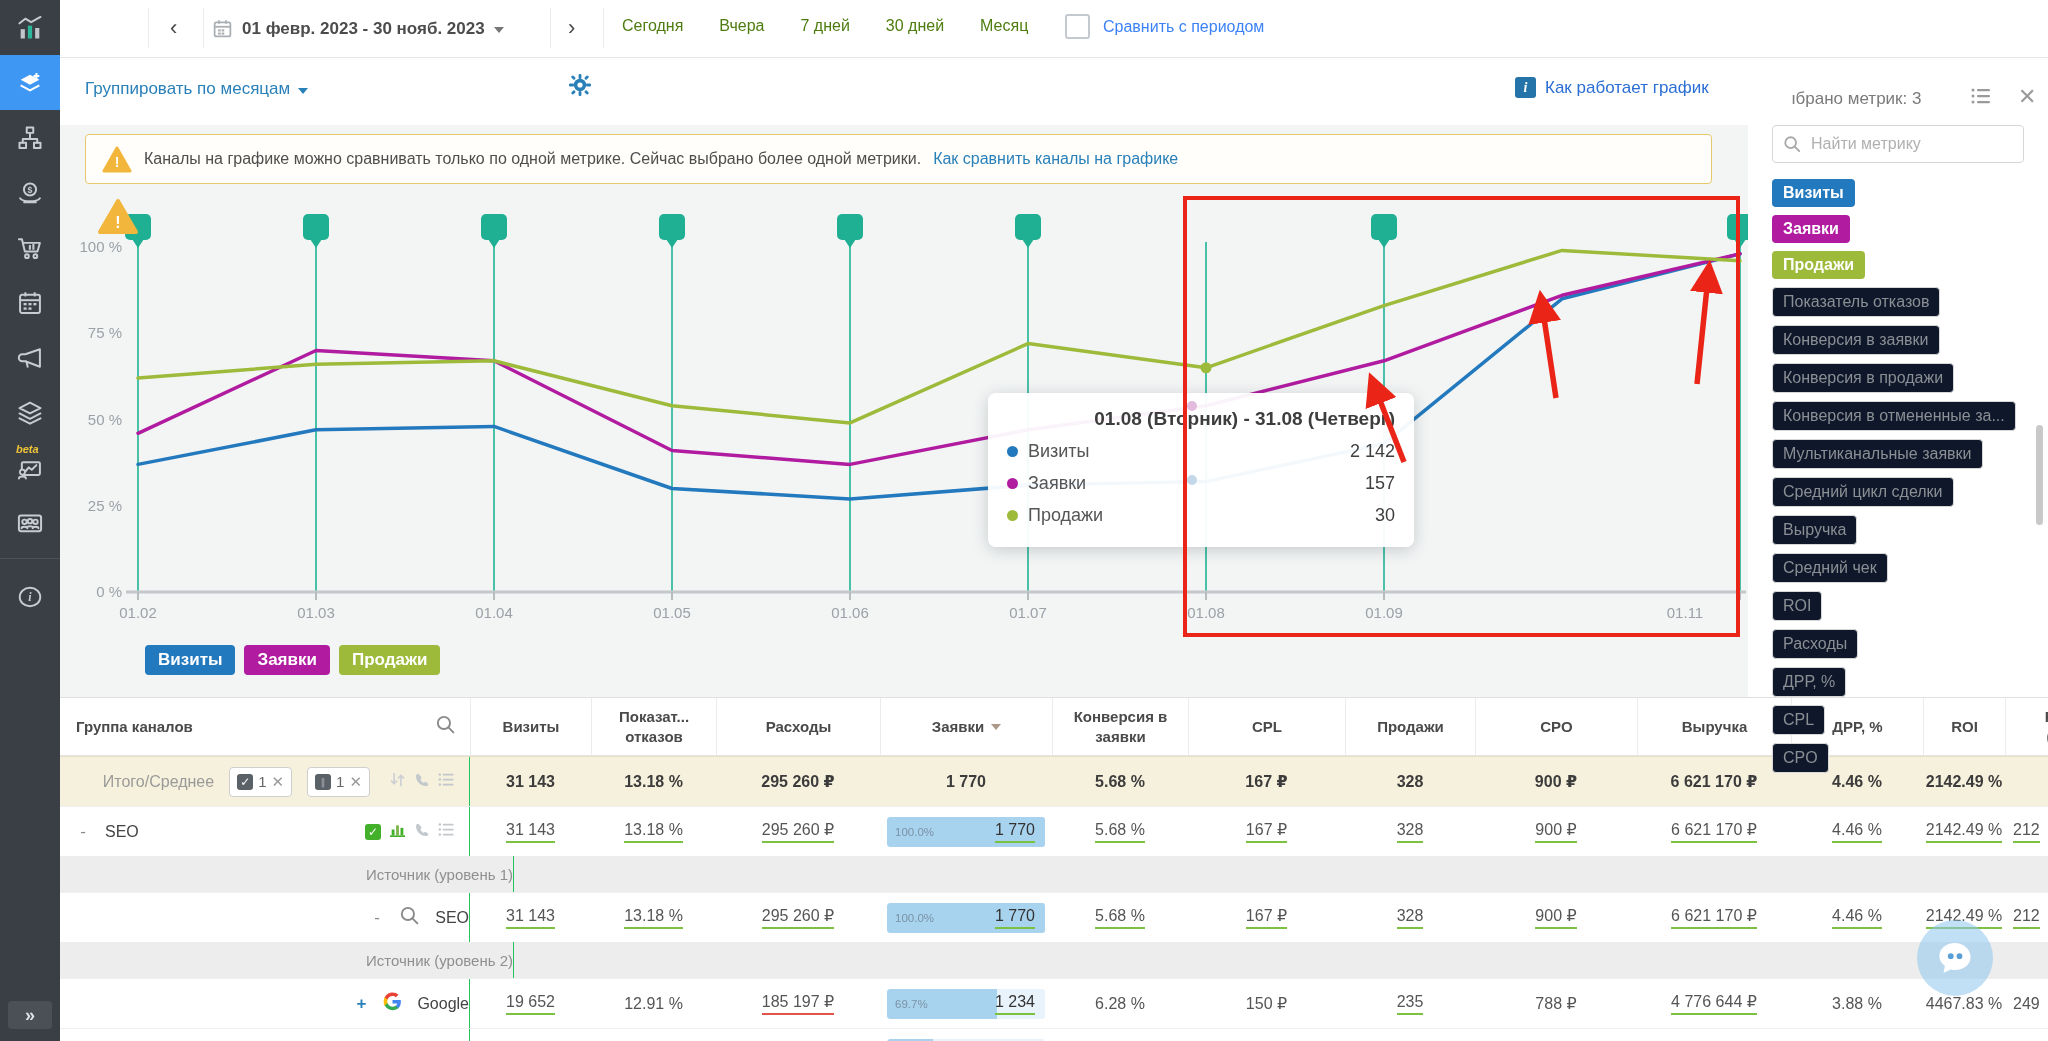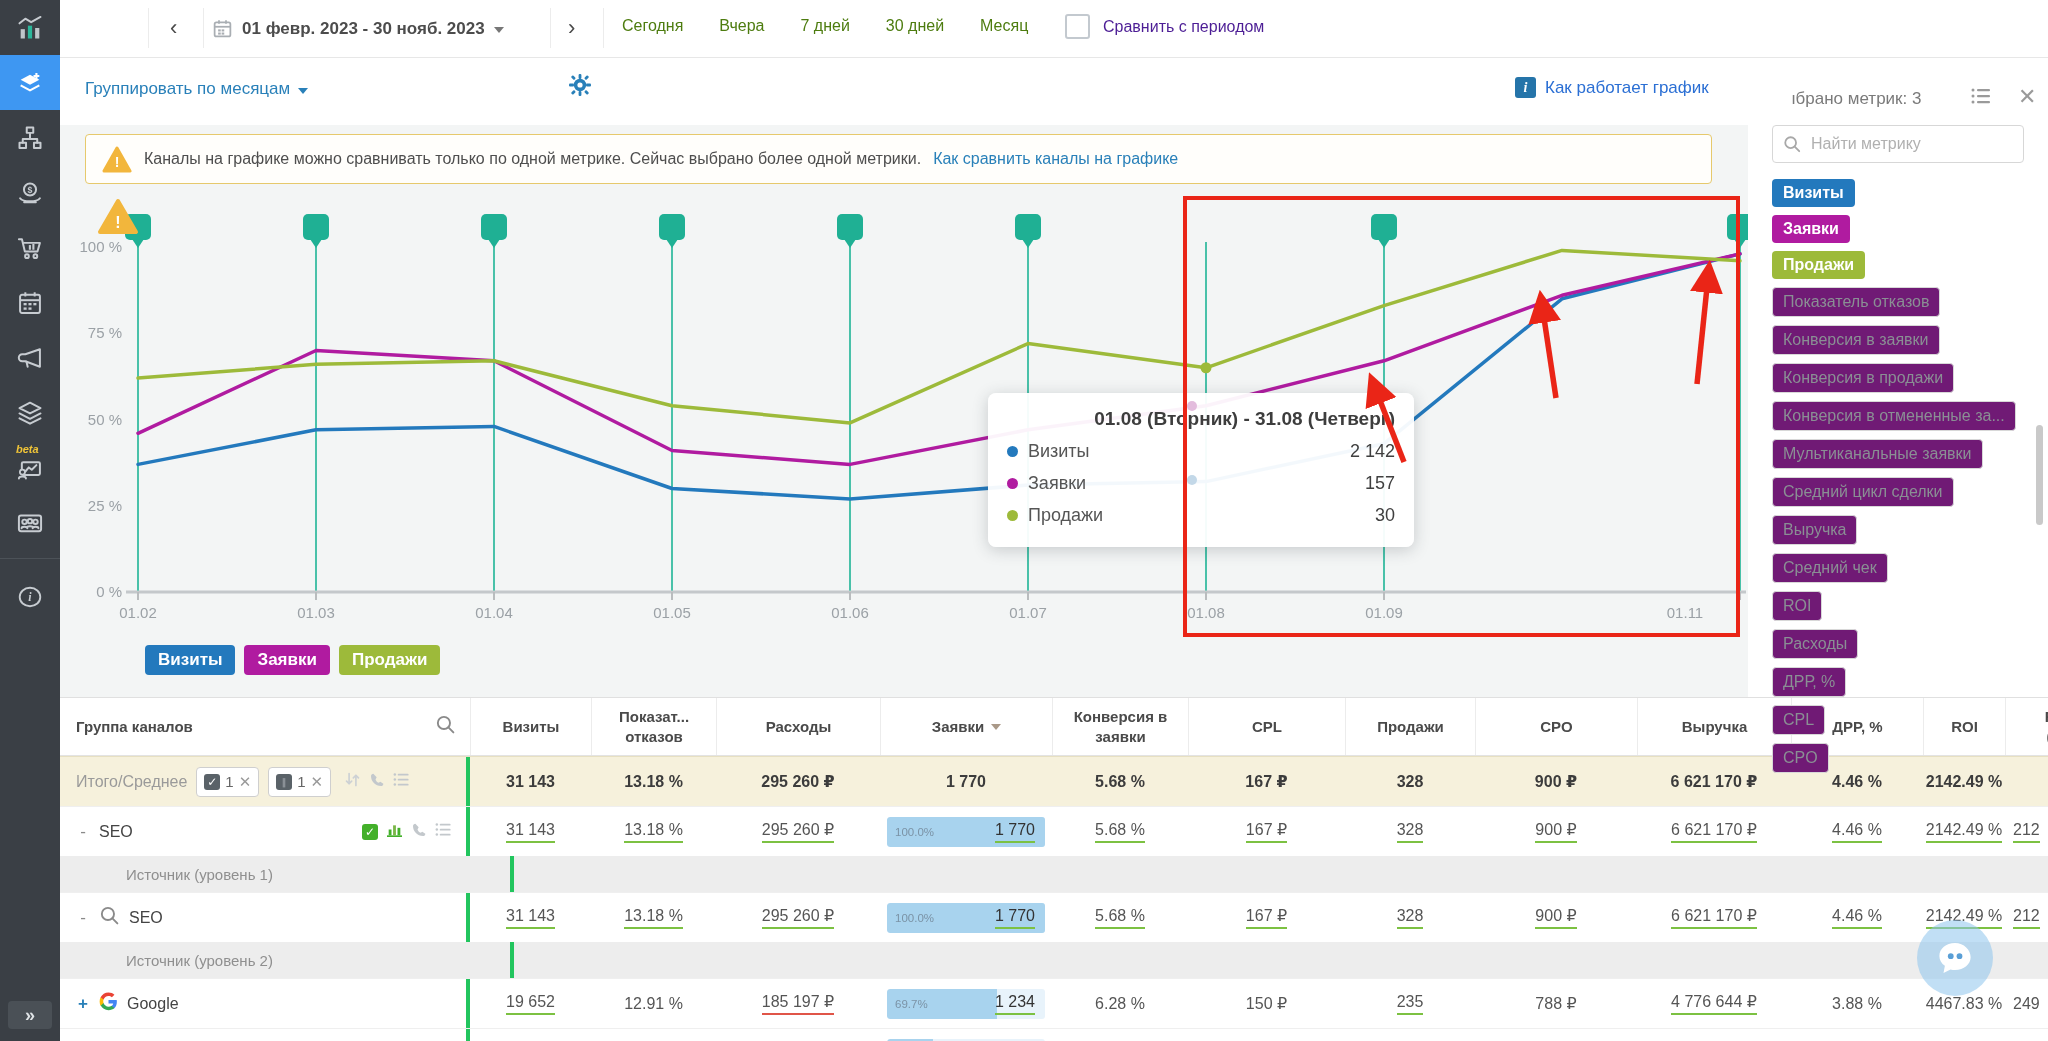--- a/index.html
+++ b/index.html
@@ -18,21 +18,21 @@
   .topbar{position:absolute;left:60px;top:0;width:1988px;height:57px;background:#fff;border-bottom:1px solid #e7e7e7;z-index:10;}
   .nav-arrow{position:absolute;top:14px;font-size:22px;color:#4a4a4a;cursor:pointer;line-height:28px;}
   .vsep{position:absolute;top:8px;width:1px;height:40px;background:#ececec;}
   .date-btn{position:absolute;left:152px;top:10px;width:330px;height:37px;display:flex;align-items:center;gap:9px;cursor:pointer;}
   .date-btn .dlabel{font-size:17px;font-weight:bold;color:#4c4c4c;}
   .caret-down{width:0;height:0;border-left:5px solid transparent;border-right:5px solid transparent;border-top:6px solid #777;margin-top:3px;}
   .quick-links{position:absolute;left:562px;top:17px;display:flex;gap:36px;}
   .quick-links .qlink{color:#4d7c0f;font-size:16px;cursor:pointer;white-space:nowrap;}
   .compare{position:absolute;left:1005px;top:14px;display:flex;align-items:center;gap:13px;cursor:pointer;}
   .compare .cb{width:21px;height:21px;border:2px solid #c3c9cf;border-radius:3px;background:#fff;}
-  .compare span.lbl{font-size:16px;color:#4c1d95;}
+  .compare span.lbl{font-size:16px;color:#3b82f6;}
   
   .subbar{position:absolute;left:60px;top:57px;width:1688px;height:68px;background:#fff;z-index:9;padding-left:44px;}
   .groupby{position:absolute;left:25px;top:22px;color:#2980b9;font-size:17px;display:flex;align-items:center;gap:8px;cursor:pointer;}
   .groupby .caret-down{border-top-color:#2980b9;}
   .addact{position:absolute;left:288px;top:8px;height:42px;padding:0 14px;background:#fff;border:1px solid #dcdcdc;border-radius:4px;
           display:flex;align-items:center;gap:9px;color:#2980b9;font-size:16px;cursor:pointer;}
   .gearbtn{position:absolute;left:508px;top:16px;cursor:pointer;}
   .howit{position:absolute;left:1455px;top:20px;display:flex;align-items:center;gap:9px;cursor:pointer;}
   .howit .ibox{width:21px;height:21px;background:#2574a9;border-radius:3px;color:#fff;font-size:14px;font-weight:bold;
                display:flex;align-items:center;justify-content:center;font-family:"Liberation Serif","DejaVu Serif",serif;font-style:italic;}
@@ -65,34 +65,34 @@
   .plist-icon{position:absolute;left:222px;top:30px;cursor:pointer;}
   .pclose{position:absolute;left:270px;top:27px;font-size:22px;color:#9a9a9a;cursor:pointer;}
   .psearch{position:absolute;left:24px;top:68px;width:252px;height:38px;border:1px solid #d7d7d7;border-radius:4px;background:#fff;
            display:flex;align-items:center;gap:8px;padding:0 10px;box-sizing:border-box;}
   .psearch input{border:none;outline:none;font-size:16px;color:#555;width:190px;background:transparent;
                  font-family:"Liberation Sans","DejaVu Sans",sans-serif;}
   .psearch input::placeholder{color:#b0b0b0;}
   .chips{position:absolute;left:24px;top:122px;width:268px;display:flex;flex-direction:column;align-items:flex-start;gap:8px;}
   .chip{font-size:16px;border-radius:4px;white-space:nowrap;cursor:pointer;}
   .chip.sel{color:#fff;font-weight:bold;padding:5px 11px;}
-  .chip.avail{color:#8a8f94;background:#701a75;border:1px solid #d8d8d8;padding:5px 10px;}
+  .chip.avail{color:#8a8f94;background:#0f172a;border:1px solid #d8d8d8;padding:5px 10px;}
   .pscroll{position:absolute;left:288px;top:368px;width:7px;height:100px;background:#c9c9c9;border-radius:4px;}
   
   .table{position:absolute;left:60px;top:697px;width:1988px;height:344px;background:#fff;border-top:1px solid #e0e0e0;overflow:hidden;z-index:4;}
   .trh{display:flex;height:57px;background:#fff;border-bottom:1px solid #e3e3e3;}
   .th{display:flex;align-items:center;justify-content:center;font-size:15px;font-weight:bold;color:#4a4a4a;
       text-align:center;white-space:pre-line;line-height:1.3;box-sizing:border-box;border-left:1px solid #ececec;cursor:pointer;}
   .th:first-child{border-left:none;justify-content:flex-start;padding-left:16px;}
   .th .sorttri{width:0;height:0;border-left:5px solid transparent;border-right:5px solid transparent;border-top:6px solid #a98;margin-left:7px;}
   .tr{display:flex;height:49px;align-items:center;border-top:1px solid #efefef;background:#fff;}
   .tr.summary{background:#f6f1dc;border-top:1px solid #e7e0c2;}
   .tr.grp{height:36px;background:#ededed;border-top:none;}
   .td{display:flex;align-items:center;justify-content:center;font-size:16px;color:#555;box-sizing:border-box;height:100%;}
-  .td.c0{justify-content:flex-start;padding-left:16px;border-right:4px solid #22c55e;gap:9px;}
+  .td.c0{justify-content:flex-end;padding-left:16px;border-right:1px solid #22c55e;gap:15px;}
   .tr.grp .td.c0{color:#8f8f8f;font-size:15px;padding-left:22px;margin-left:44px;}
   .tr.summary .td{font-weight:bold;color:#3c3c3c;}
   .tr.summary .td.c0{font-weight:normal;color:#9a9a9a;}
   .u-g{border-bottom:2px solid #7cc142;padding-bottom:2px;}
   .u-r{border-bottom:2px solid #e05548;padding-bottom:2px;}
   .chipbox{display:flex;align-items:center;gap:5px;border:1px solid #cfcfcf;border-radius:4px;background:#fff;padding:2px 7px;height:24px;}
   .chipbox .cnum{color:#666;font-size:15px;}
   .chipbox .cx{color:#999;font-size:15px;font-weight:bold;cursor:pointer;}
   .ckbx{width:16px;height:16px;background:#5a6268;border-radius:3px;color:#fff;font-size:12px;display:flex;align-items:center;justify-content:center;}
   .ckbx.green{background:#43b02a;}

